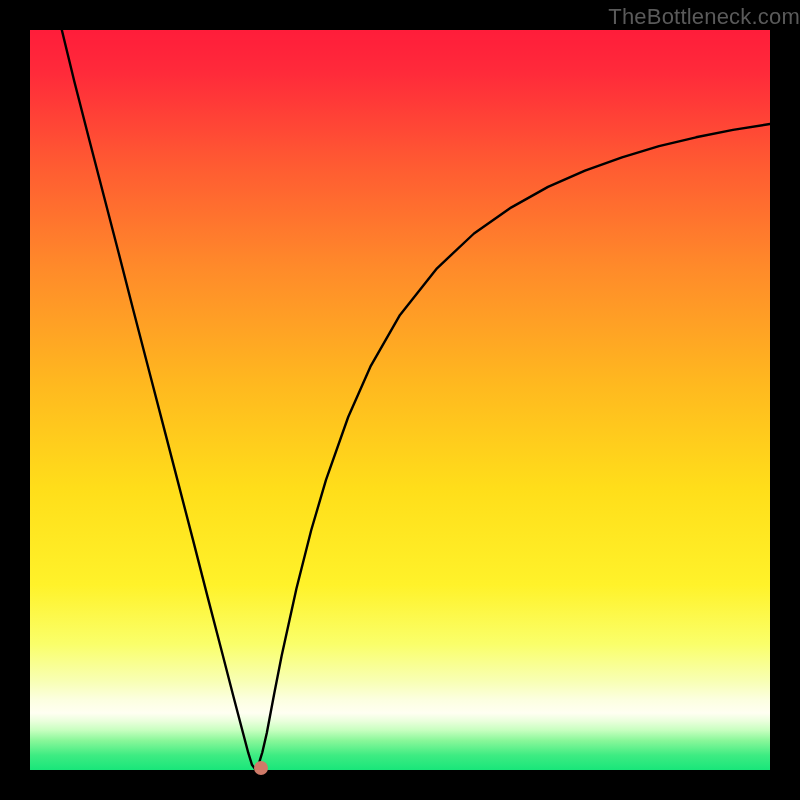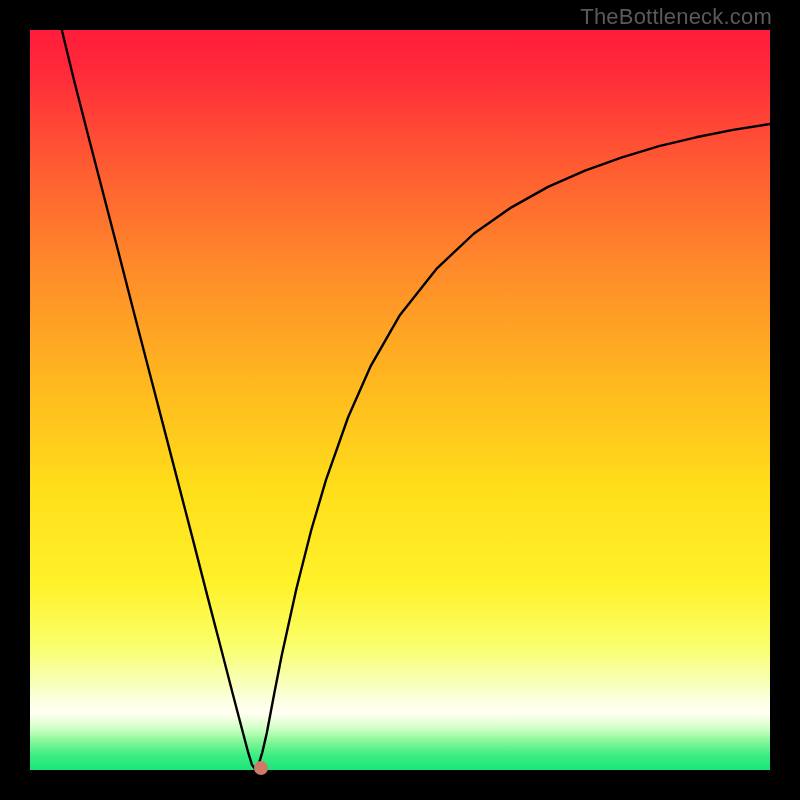--- a/index.html
+++ b/index.html
@@ -6,21 +6,21 @@
   body {
     width: 800px;
     height: 800px;
     background: #000;
     position: relative;
     font-family: Arial, Helvetica, sans-serif;
   }
   .watermark {
     position: absolute;
     top: 4px;
-    right: 28px;
+    right: 0;
     color: #5a5a5a;
     font-size: 22px;
     font-weight: 500;
     z-index: 5;
     letter-spacing: 0.2px;
   }
   .plot-frame {
     position: absolute;
     left: 30px;
     top: 30px;

